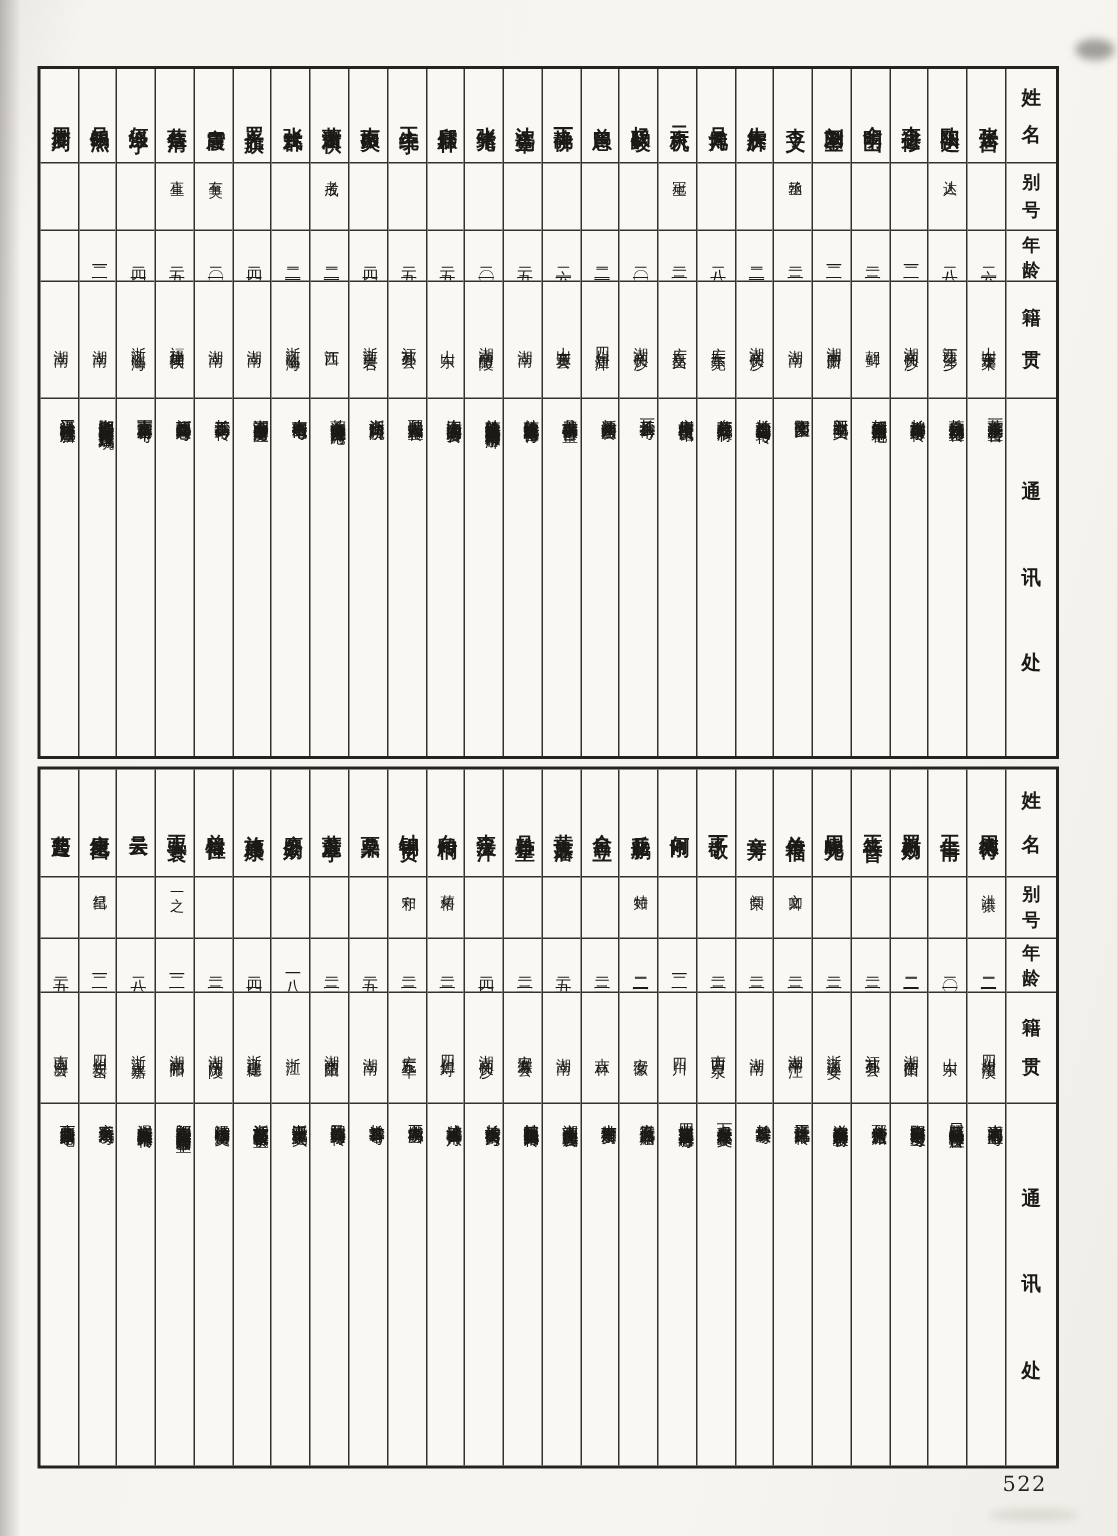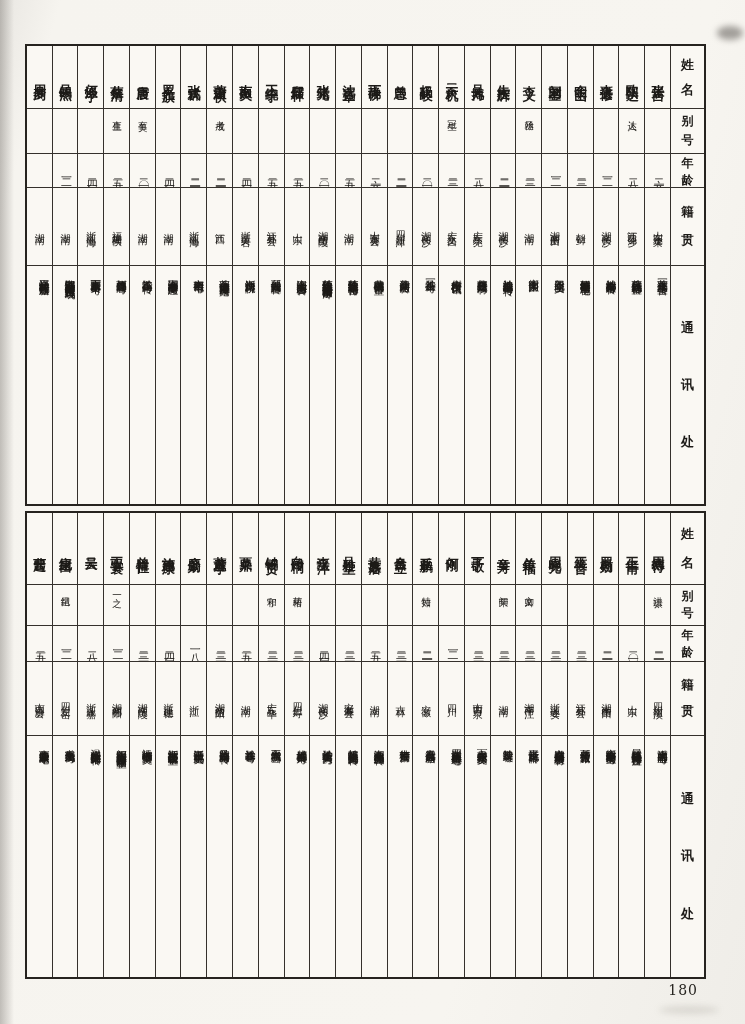--- a/index.html
+++ b/index.html
@@ -988,14 +988,14 @@
           <div class="cell r-native">
             <div class="ct">山西汾县</div>
           </div>
           <div class="cell r-addr">
             <div class="ct">山西新绛县康家巷本宅</div>
           </div>
         </div>
       </div>
   </div>
 
-  <div class="pagenum">180</div>
+  <div class="pagenum">522</div>
 </div>
 
 </body></html>

